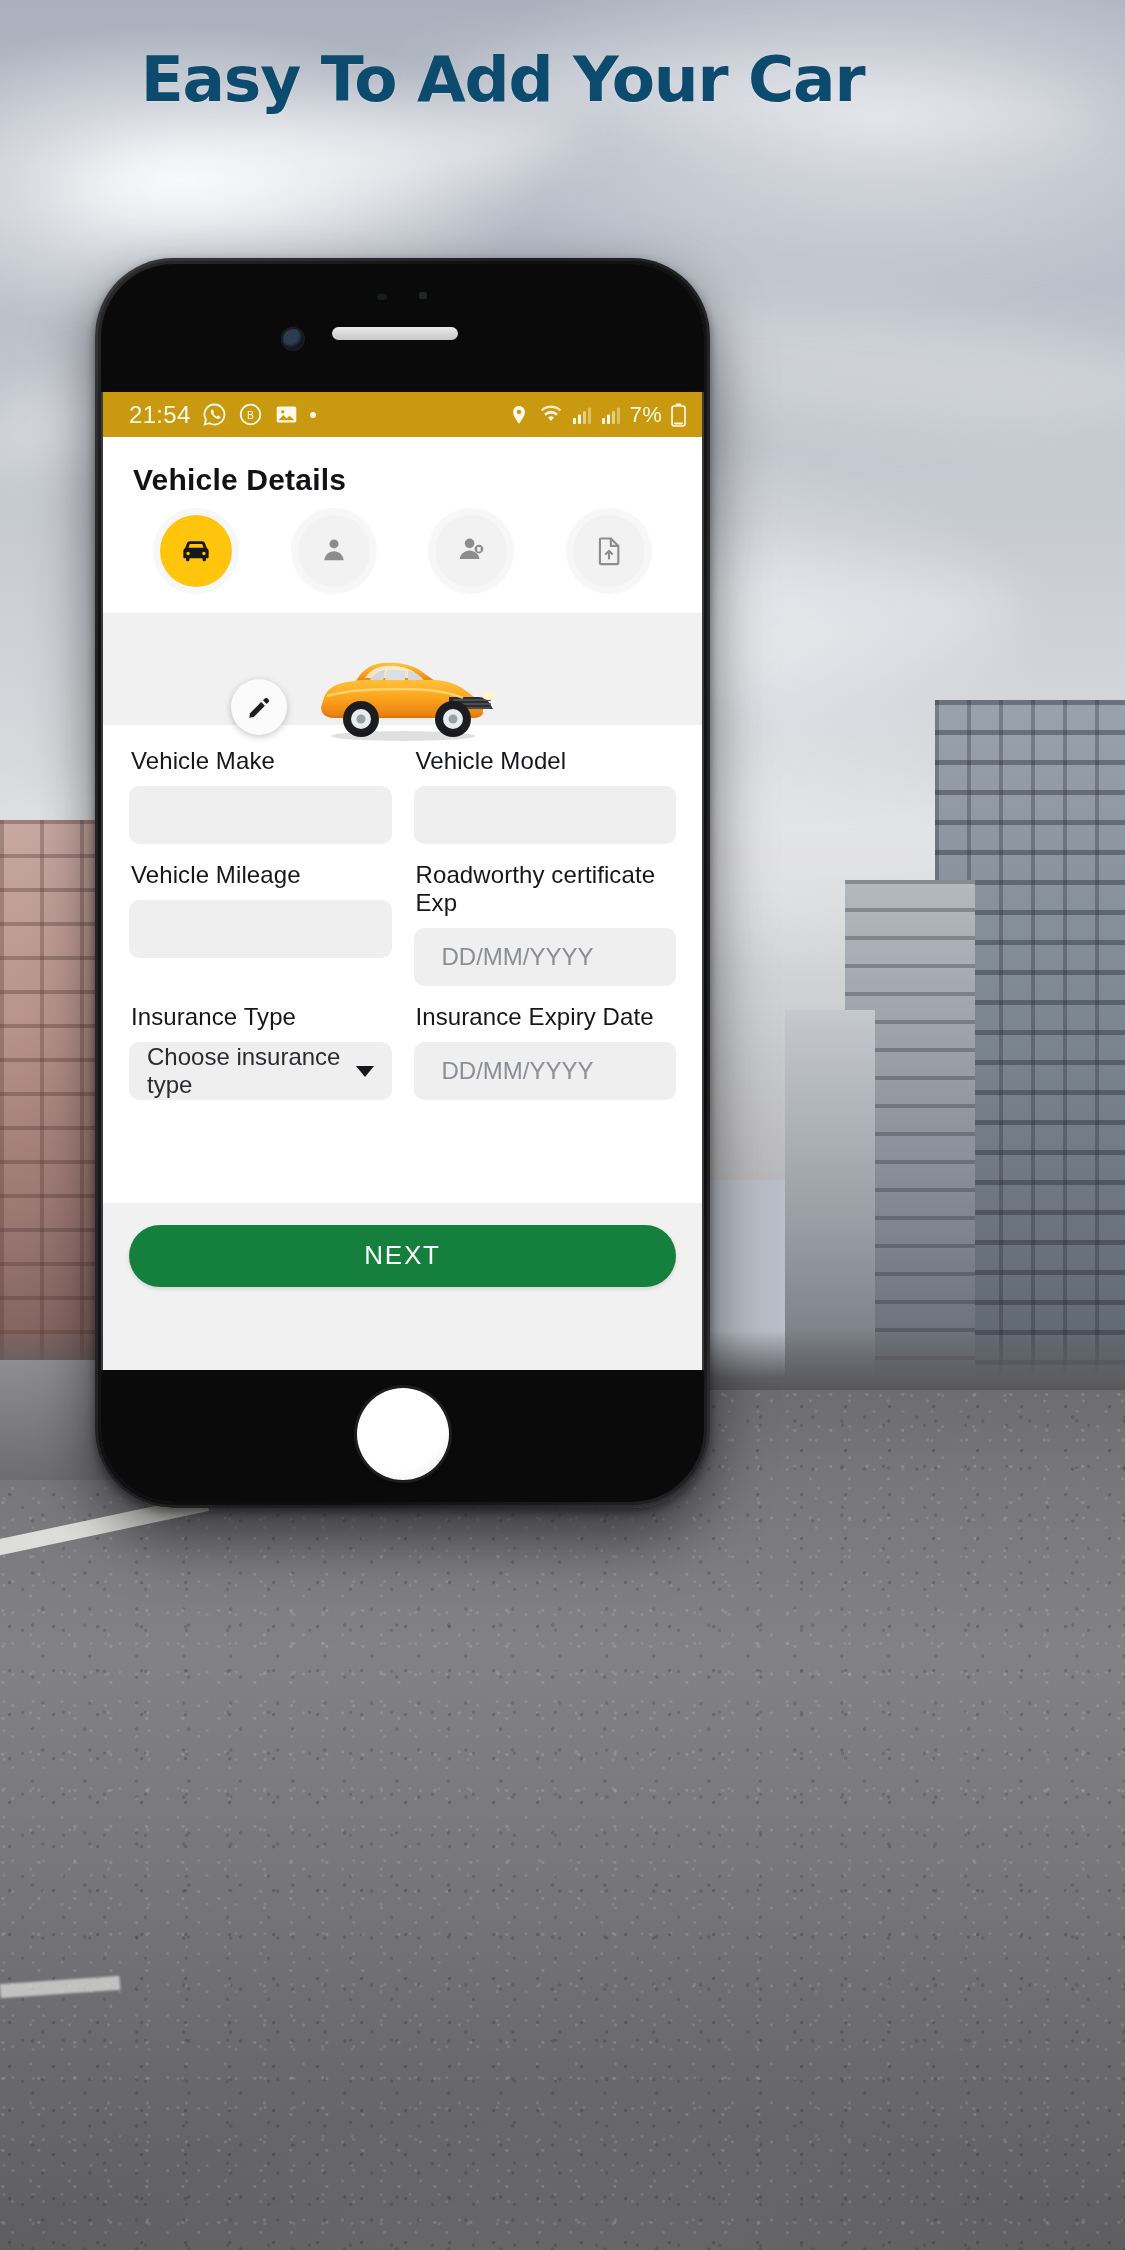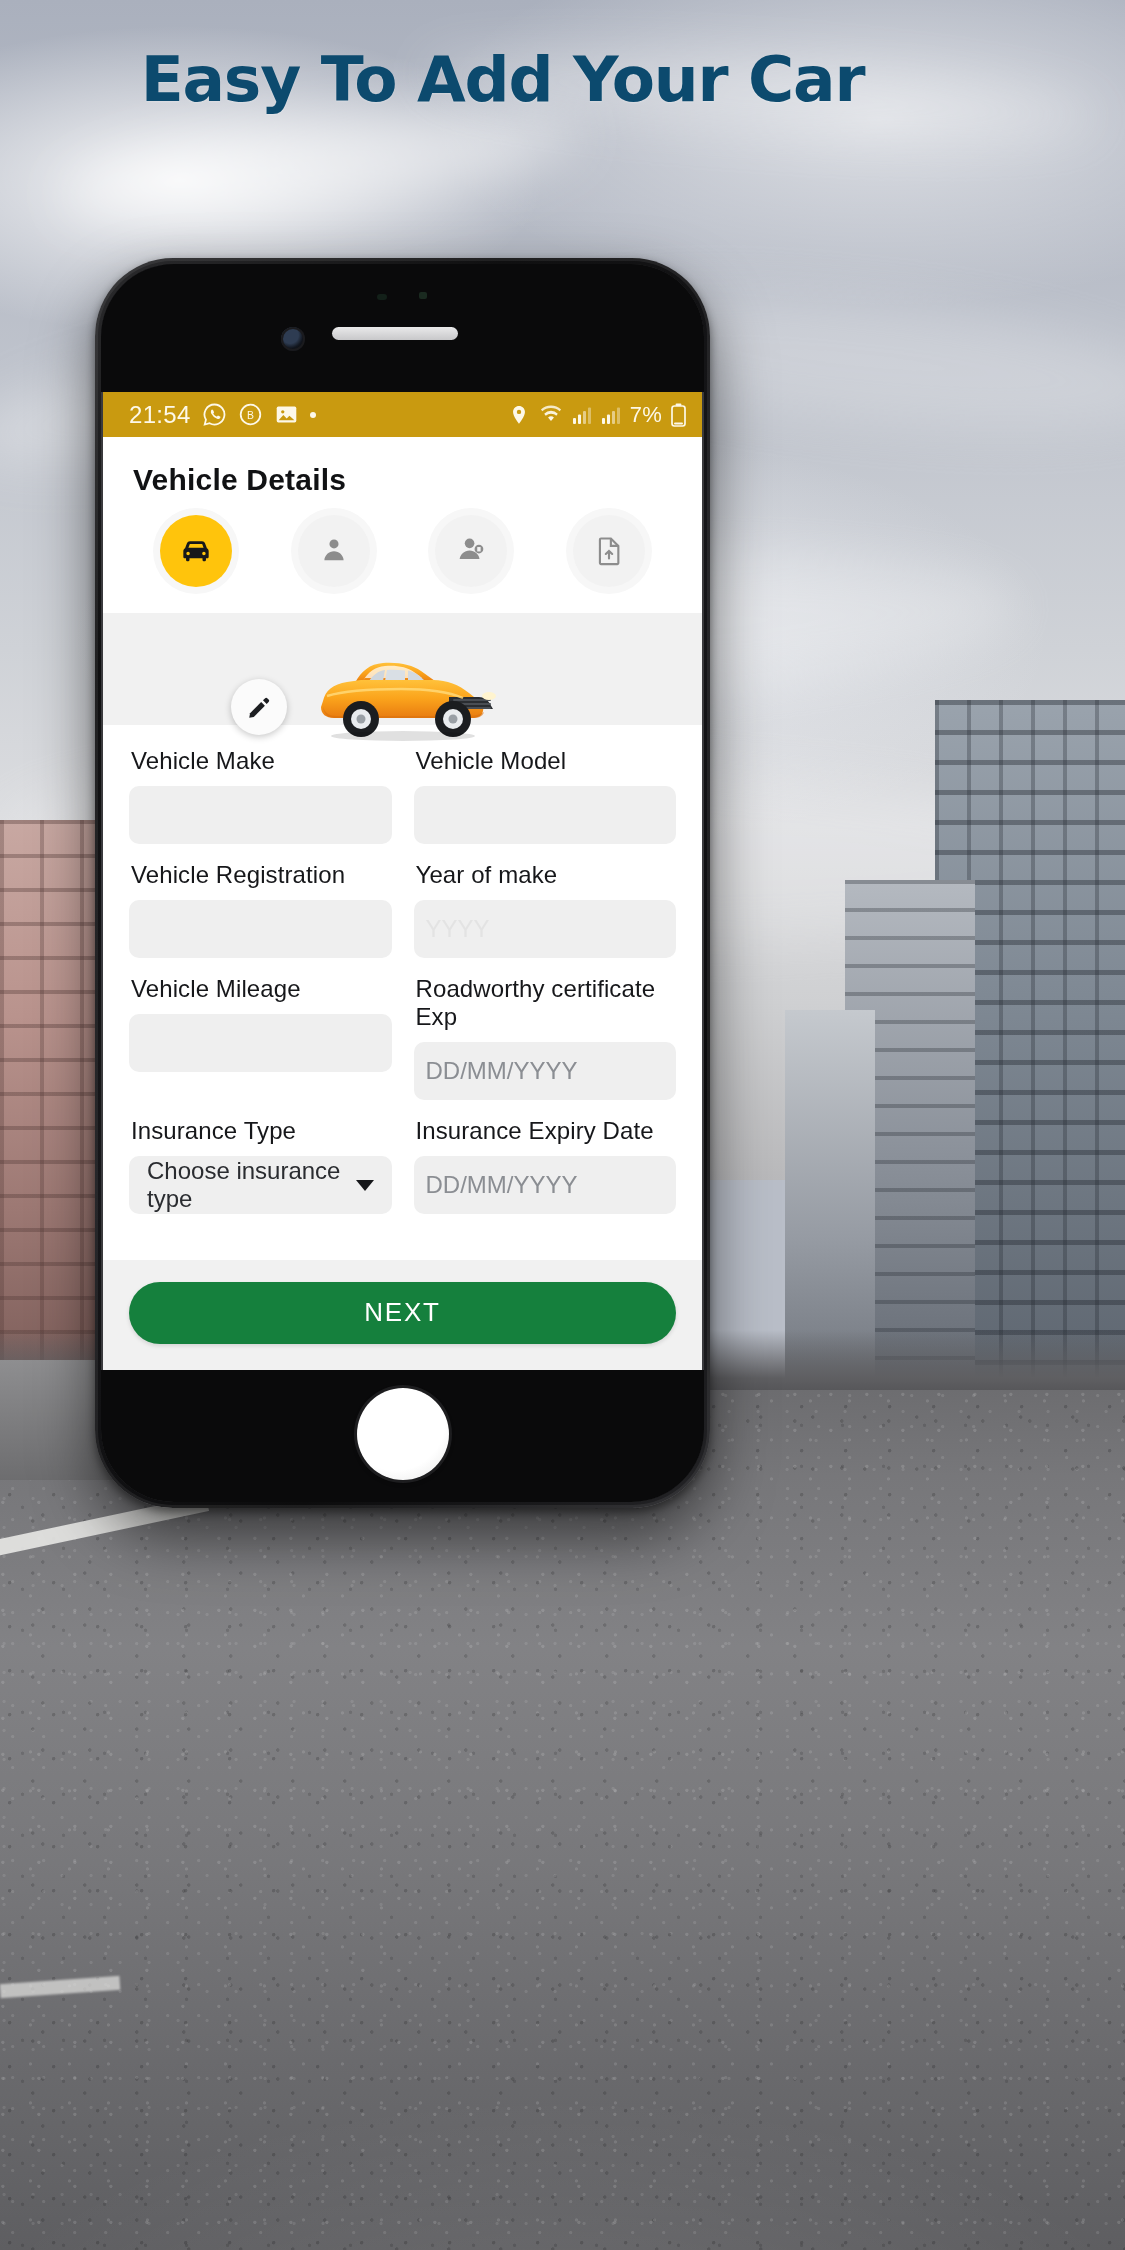--- a/index.html
+++ b/index.html
@@ -249,21 +249,21 @@
     flex:1 1 auto;
   }
   .row { display:flex; gap:22px; }
   .field { flex:1 1 0; min-width:0; }
   .field-label {
     font-size:24px; color:#16171a; font-weight:400;
     padding:0 0 11px 2px; letter-spacing:.1px;
   }
   .input {
     height:58px; border-radius:10px; background:#efefef;
-    display:flex; align-items:center; padding:0 12px;
+    display:flex; align-items:center; padding:0 28px;
     font-size:24px; color:#8b8e93;
     margin-bottom:17px;
   }
   .input.empty { color:transparent; }
   .input.faint { color:#e3e3e3; }
   .select {
     height:58px; border-radius:10px; background:#efefef;
     display:flex; align-items:center; justify-content:space-between;
     padding:0 18px; font-size:24px; color:#2a2c30; margin-bottom:19px;
   }
@@ -475,30 +475,20 @@
           <div class="field">
             <div class="field-label">Vehicle Make</div>
             <div class="input empty"></div>
           </div>
           <div class="field">
             <div class="field-label">Vehicle Model</div>
             <div class="input empty"></div>
           </div>
         </div>
 
-        <div class="row">
-          <div class="field">
-            <div class="field-label">Vehicle Registration</div>
-            <div class="input empty"></div>
-          </div>
-          <div class="field">
-            <div class="field-label">Year of make</div>
-            <div class="input faint">YYYY</div>
-          </div>
-        </div>
 
         <div class="row">
           <div class="field">
             <div class="field-label">Vehicle Mileage</div>
             <div class="input empty"></div>
           </div>
           <div class="field">
             <div class="field-label">Roadworthy certificate Exp</div>
             <div class="input">DD/MM/YYYY</div>
           </div>

